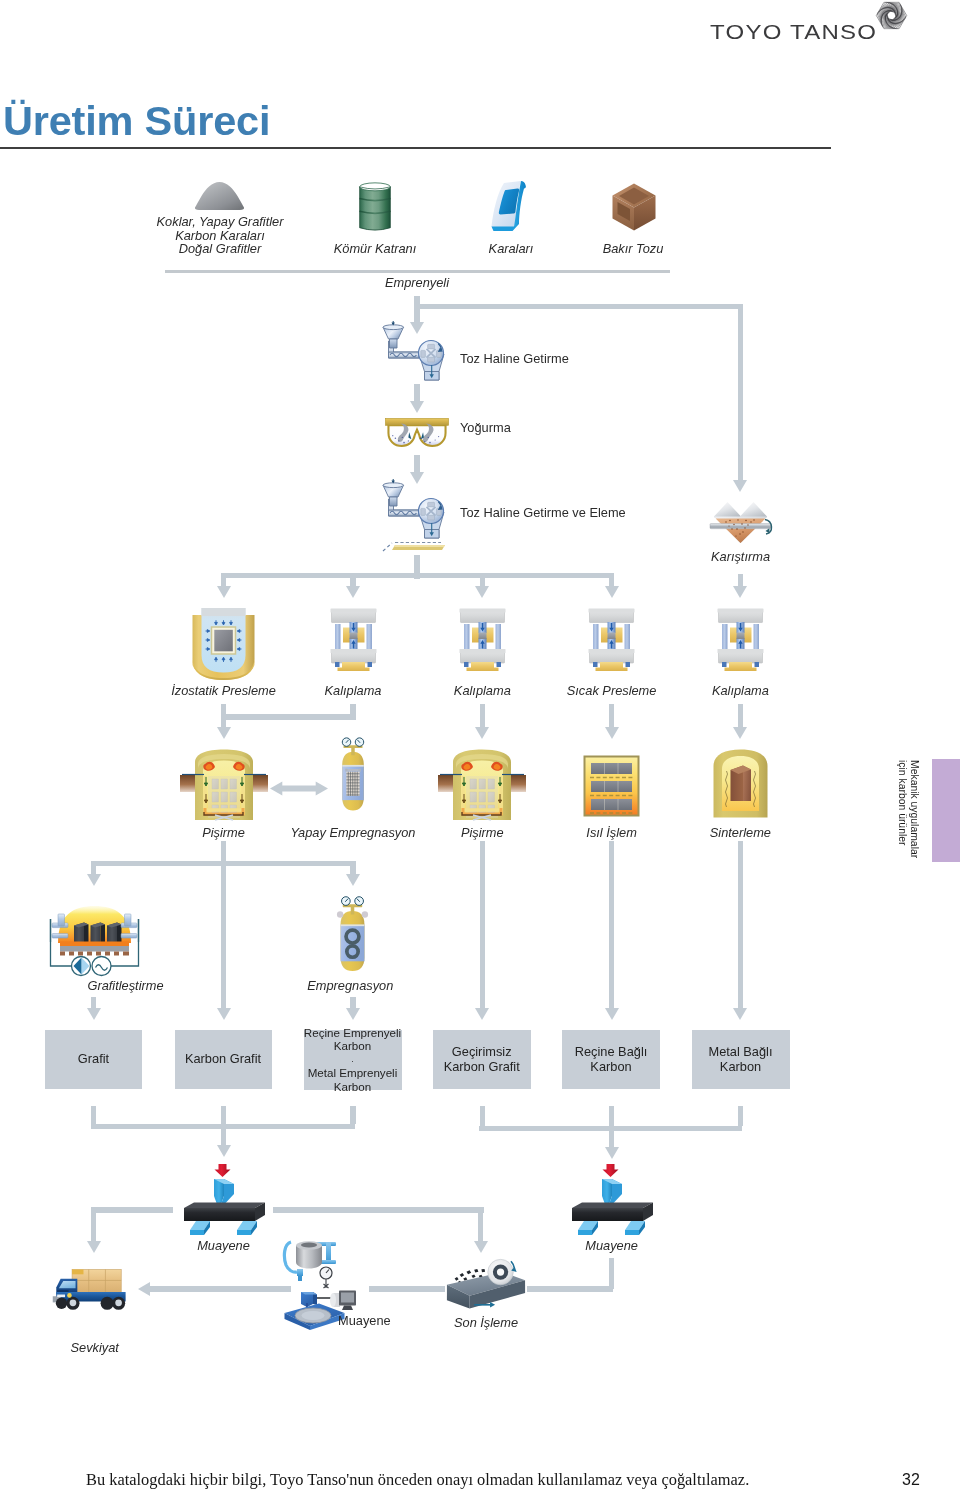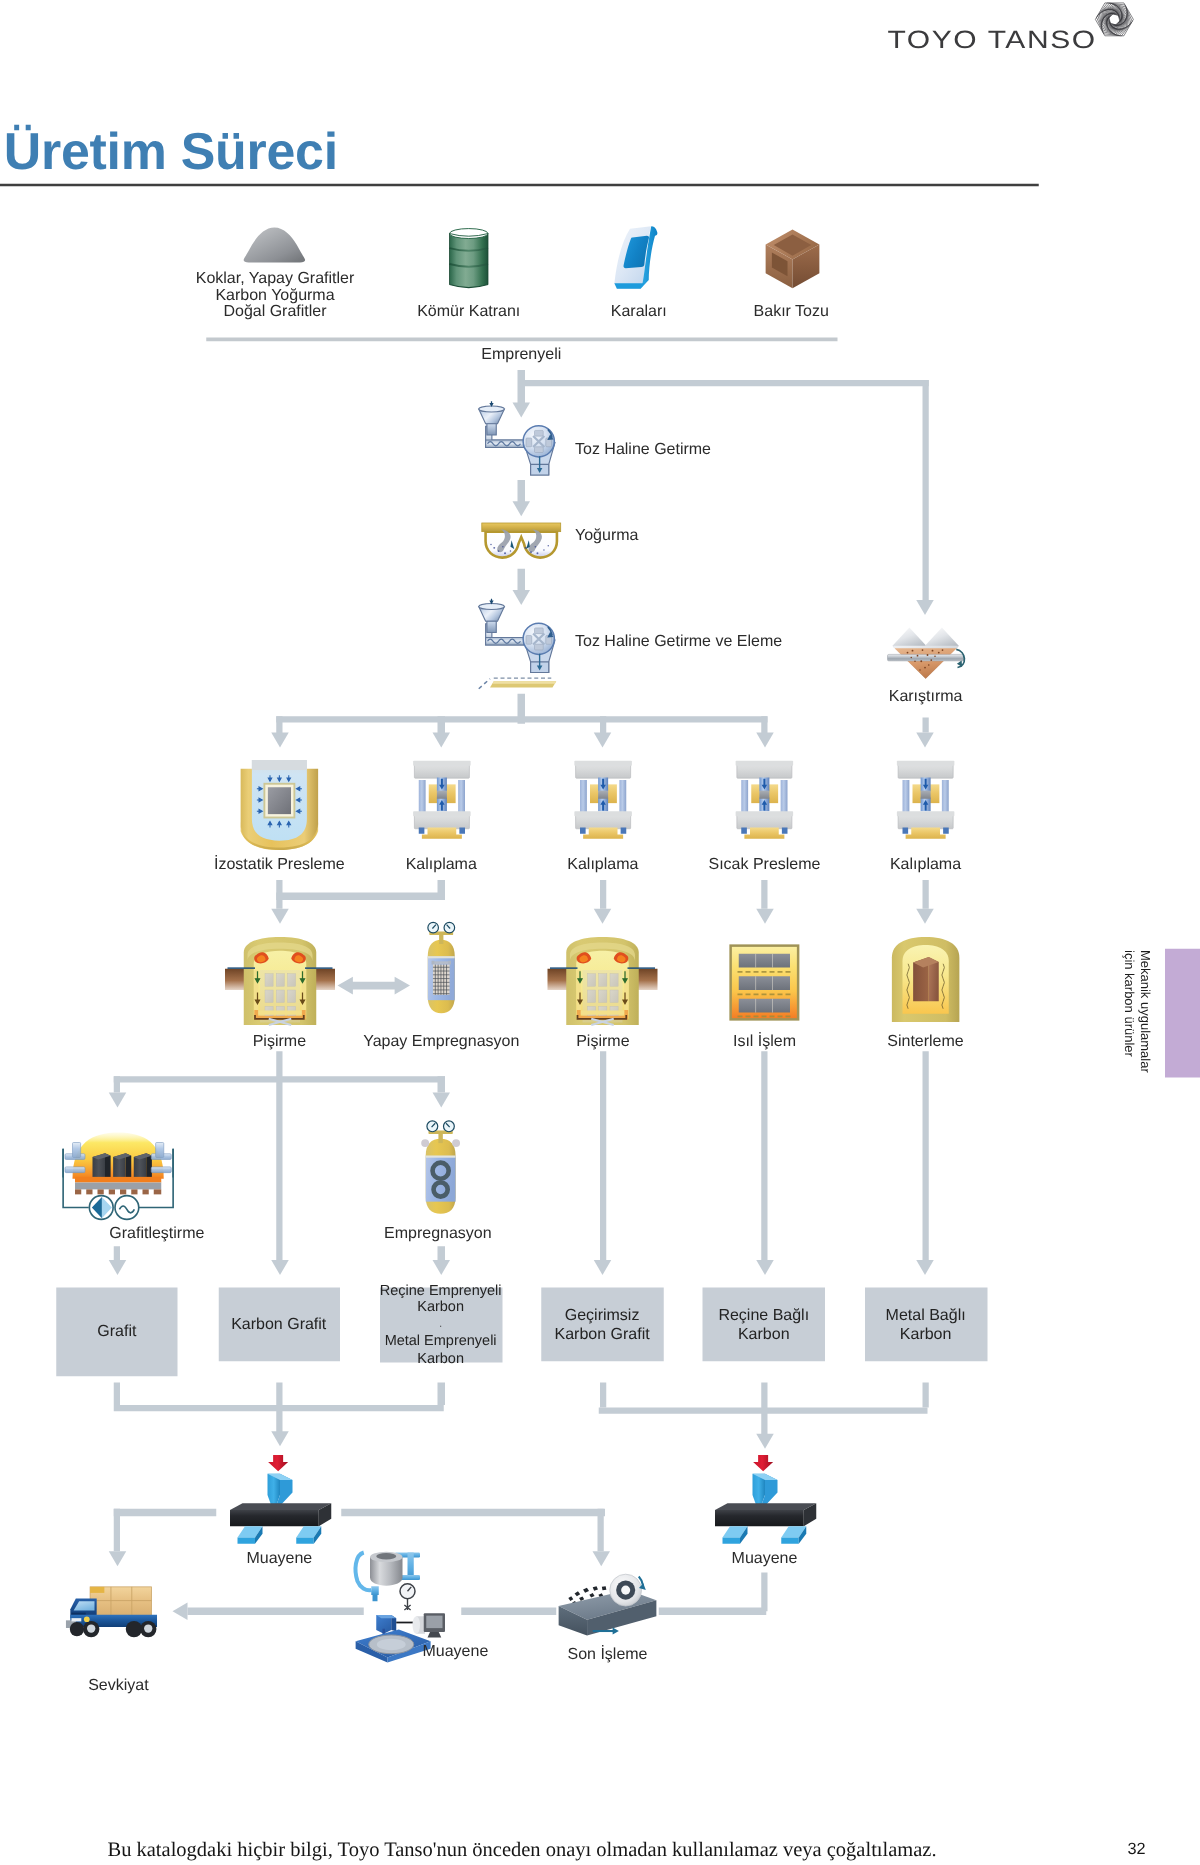--- a/index.html
+++ b/index.html
@@ -12,21 +12,21 @@
   #logo-text{position:absolute;left:0px;top:21px;font-size:20px;letter-spacing:1.05px;
              color:#3b3b3d;white-space:nowrap;font-weight:400;
              transform:scaleX(1.2);transform-origin:left center;}
   #logo-mark{position:absolute;left:164px;top:0px;width:35px;height:31px;}
   
   #page-title{position:absolute;left:3px;top:97px;font-size:41.5px;font-weight:bold;
               color:#3f7fb3;letter-spacing:-0.2px;line-height:48px;}
   #title-rule{position:absolute;left:0px;top:147px;width:831px;height:1.8px;background:#3f3f3f;}
   
   .lbl{position:absolute;font-size:12.8px;color:#2b2b2b;white-space:nowrap;line-height:13.8px;}
-  .lbl.c{transform:translateX(-50%);text-align:right;}
+  .lbl.c{transform:translateX(-50%);text-align:right;font-style:italic;}
   
   .hline{position:absolute;background:#c3ccd4;height:5.4px;}
   .vline{position:absolute;background:#c3ccd4;width:5.4px;}
   .ar-d{position:absolute;width:0;height:0;border-left:7px solid transparent;
         border-right:7px solid transparent;border-top:12px solid #c3ccd4;}
   .ar-l{position:absolute;width:0;height:0;border-top:7px solid transparent;
         border-bottom:7px solid transparent;border-right:12px solid #c3ccd4;}
   .thinline{position:absolute;background:#c3c9ce;height:2.6px;}
   
   .prodbox{position:absolute;background:#c7ced6;display:flex;align-items:center;
@@ -35,21 +35,21 @@
   
   #side-tab{position:absolute;left:932px;top:759px;width:28px;height:103px;background:#c3abd5;}
   #side-tab-text{position:absolute;left:896px;top:760px;
                  font-size:10.4px;line-height:12.2px;color:#1d1d1d;
                  writing-mode:vertical-rl;white-space:pre;}
   
   #footer-notice{position:absolute;left:86px;top:1470px;
                  font-family:"Liberation Serif",serif;font-size:16.4px;color:#161616;
                  white-space:nowrap;}
   #footer-page{position:absolute;left:902px;top:1471px;font-family:"Liberation Sans",sans-serif;
-               font-size:13px;color:#161616;}
+               font-size:16px;color:#161616;}
 </style>
 </head>
 <body>
 
 <div id="logo-wrap">
   <div id="logo-text">TOYO TANSO</div>
   <svg id="logo-mark" viewBox="-1 -1 102 102">
     <g fill="none" stroke="#35353a" stroke-width="1.6">
         <path d="M100.0 50.0L75.0 93.3L25.0 93.3L0.0 50.0L25.0 6.7L75.0 6.7ZM96.9 55.4L68.8 93.3L21.9 87.9L3.1 44.6L31.2 6.7L78.1 12.1ZM93.4 60.1L62.9 92.6L19.5 82.5L6.6 39.9L37.1 7.4L80.5 17.5ZM89.6 64.2L57.5 91.4L17.9 77.1L10.4 35.8L42.5 8.6L82.1 22.9ZM85.5 67.6L52.5 89.6L17.0 72.0L14.5 32.4L47.5 10.4L83.0 28.0ZM81.4 70.3L48.1 87.4L16.7 67.0L18.6 29.7L51.9 12.6L83.3 33.0ZM77.2 72.5L44.2 84.8L16.9 62.4L22.8 27.5L55.8 15.2L83.1 37.6ZM73.1 74.0L40.8 82.0L17.6 58.0L26.9 26.0L59.2 18.0L82.4 42.0ZM69.1 75.0L37.9 79.0L18.8 54.0L30.9 25.0L62.1 21.0L81.2 46.0ZM65.2 75.5L35.5 75.9L20.3 50.4L34.8 24.5L64.5 24.1L79.7 49.6ZM61.5 75.6L33.6 72.7L22.1 47.1L38.5 24.4L66.4 27.3L77.9 52.9ZM58.0 75.2L32.2 69.5L24.2 44.3L42.0 24.8L67.8 30.5L75.8 55.7ZM54.7 74.5L31.2 66.4L26.4 41.9L45.3 25.5L68.8 33.6L73.6 58.1ZM51.8 73.5L30.6 63.3L28.8 39.8L48.2 26.5L69.4 36.7L71.2 60.2ZM49.1 72.2L30.3 60.4L31.2 38.2L50.9 27.8L69.7 39.6L68.8 61.8ZM46.8 70.7L30.4 57.6L33.7 36.9L53.2 29.3L69.6 42.4L66.3 63.1ZM44.7 69.1L30.8 55.0L36.1 35.9L55.3 30.9L69.2 45.0L63.9 64.1ZM43.0 67.3L31.5 52.6L38.5 35.3L57.0 32.7L68.5 47.4L61.5 64.7ZM41.6 65.5L32.4 50.4L40.8 35.0L58.4 34.5L67.6 49.6L59.2 65.0ZM40.4 63.6L33.4 48.5L43.0 34.9L59.6 36.4L66.6 51.5L57.0 65.1ZM39.5 61.7L34.6 46.8L45.1 35.1L60.5 38.3L65.4 53.2L54.9 64.9ZM38.9 59.9L35.9 45.3L47.0 35.5L61.1 40.1L64.1 54.7L53.0 64.5Z"></path>
       </g>
@@ -66,21 +66,21 @@
     <stop offset="0" stop-color="#c0c2c5"></stop>
           <stop offset="0.35" stop-color="#a8abaf"></stop>
     <stop offset="0.75" stop-color="#8d9095"></stop>
           <stop offset="1" stop-color="#76797d"></stop>
         </linearGradient>
       </defs>
   <path d="M51 2 C66 2 78 15 87 30 C93 41 98 49 100 53 C101 56 98 58 92 58 L10 58 C4 58 1 56 2 53 C4 49 9 41 15 30 C24 15 36 2 51 2 Z" fill="url(#cpg)"></path>
  </svg>
 </div>
 <div class="lbl c" style="left:220px;top:215px;">Koklar, Yapay Grafitler</div>
-<div class="lbl c" style="left:220px;top:228.5px;">Karbon Yoğurma</div>
+<div class="lbl c" style="left:220px;top:228.5px;">Karbon Karaları</div>
 <div class="lbl c" style="left:220px;top:242px;">Doğal Grafitler</div>
 
 <div class="abs" style="left:358px;top:181px;">
  <svg width="34" height="52" viewBox="0 0 64 98">
   <defs>
         <linearGradient id="dg" x1="0" y1="0" x2="1" y2="0">
    <stop offset="0" stop-color="#2a6649"></stop>
           <stop offset="0.18" stop-color="#5f9378"></stop>
    <stop offset="0.42" stop-color="#81ab92"></stop>
           <stop offset="0.62" stop-color="#6d9c82"></stop>
@@ -940,21 +940,21 @@
 <div id="side-tab"></div>
 <div id="side-tab-text">Mekanik uygulamalar
 için karbon ürünler</div>
 
 <div class="vline" style="left:90.8px;top:997px;height:12px;"></div>
 <div class="ar-d" style="left:86.5px;top:1008.4px;"></div>
 <div class="ar-d" style="left:216.5px;top:1008.4px;"></div>
 <div class="vline" style="left:350.3px;top:997px;height:12px;"></div>
 <div class="ar-d" style="left:346px;top:1008.4px;"></div>
 
-<div class="prodbox" style="left:45px;top:1030px;width:97px;height:71px;">
+<div class="prodbox" style="left:45px;top:1030px;width:97px;height:59px;">
  <span>Grafit</span>
   </div>
 <div class="prodbox" style="left:174.5px;top:1030px;width:97px;height:59px;">
  <span>Karbon Grafit</span>
   </div>
 <div class="prodbox" style="left:303.5px;top:1029.6px;width:98px;height:60px;line-height:13.6px;font-size:11.6px;white-space:nowrap;">
  <div><span>Reçine Emprenyeli</span><br>
  <span>Karbon</span><br>
  <span style="font-size:8px;line-height:5px;display:inline-block">·</span><br>
  <span>Metal Emprenyeli</span><br>

